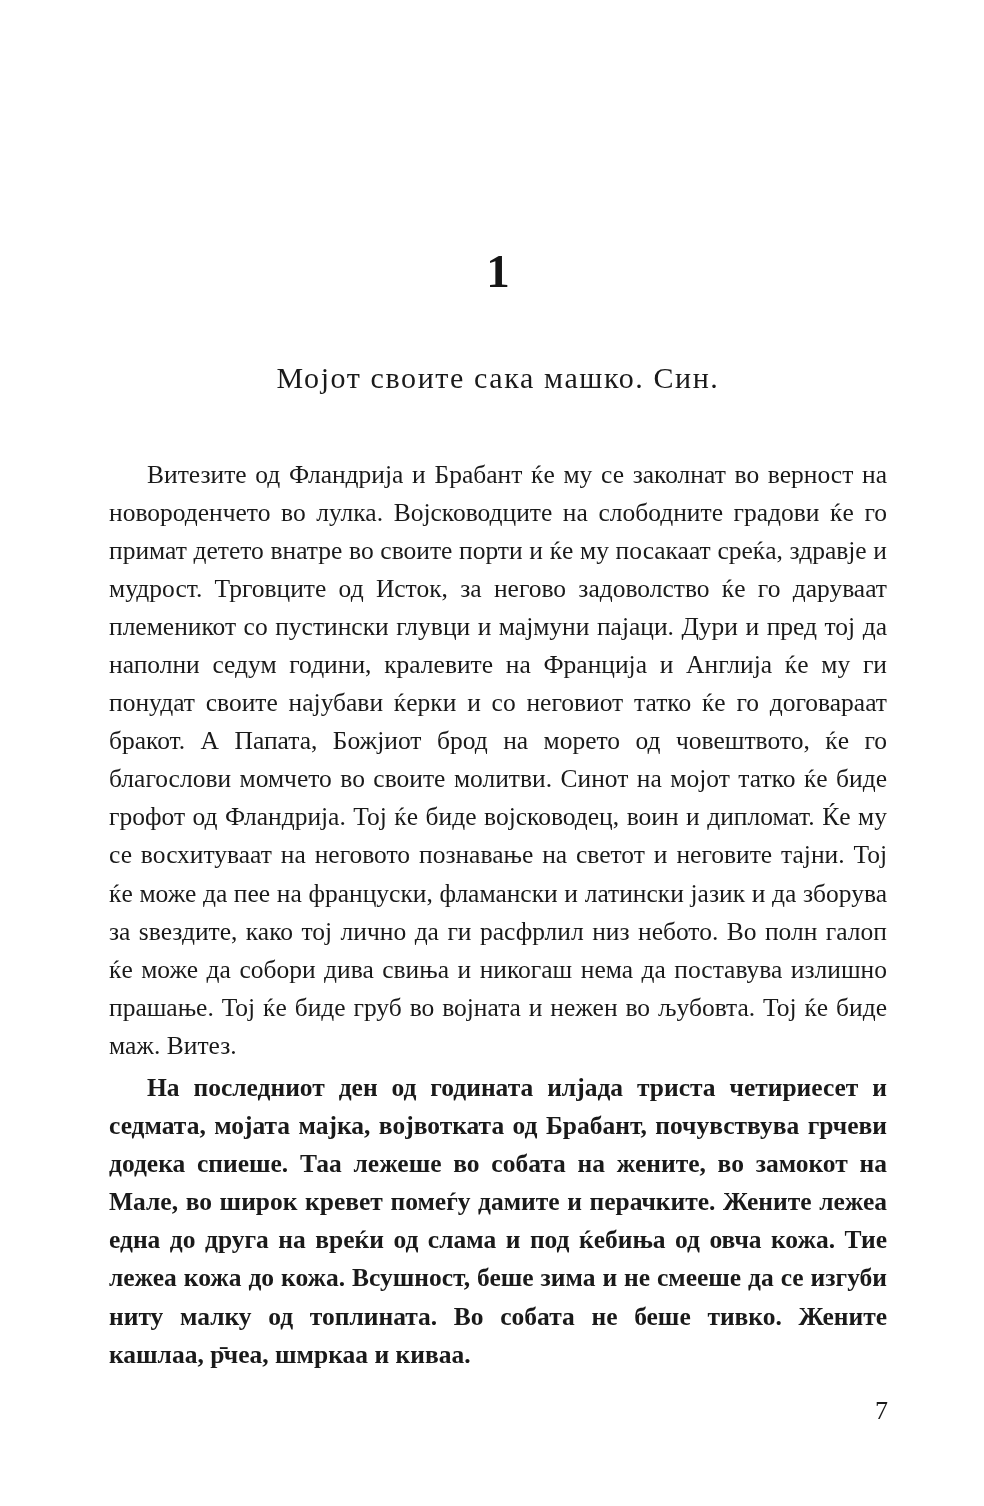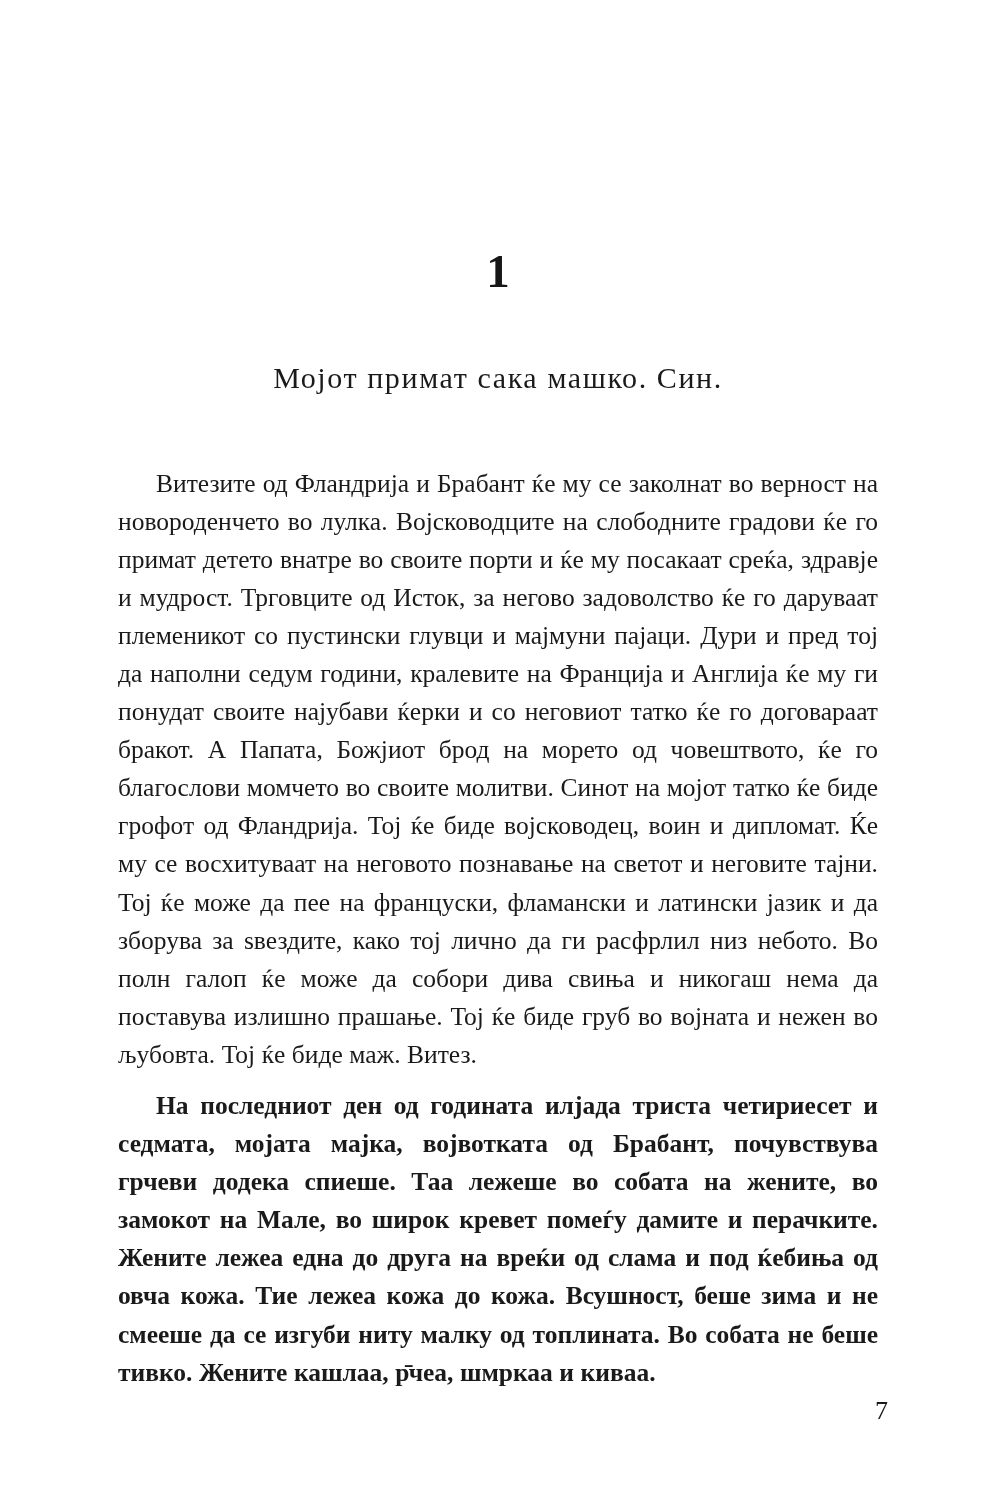--- a/index.html
+++ b/index.html
@@ -49,21 +49,21 @@
     line-height: 1.15;
     letter-spacing: 1.6px;
     color: #1a1a1a;
   }
 
   .body-block {
     padding-top: 56px;
   }
 
   p.para {
-    margin: 13px;
+    margin: 4px;
     font-size: 25.5px;
     line-height: 38.1px;
     text-align: justify;
     text-justify: inter-word;
     text-indent: 38px;
     color: #1a1a1a;
     hyphens: manual;
     word-spacing: 0.1px;
   }
 
@@ -84,21 +84,21 @@
 </style>
 </head>
 <body>
 
 <div class="page">
 
   <div class="content">
 
     <div class="chapter-number">1</div>
 
-    <div class="chapter-subtitle">Мојот примат сака машко. Син.</div>
+    <div class="chapter-subtitle">Мојот своите сака машко. Син.</div>
 
     <div class="body-block">
       <p class="para">Витезите од Фландрија и Брабант ќе му се заколнат во верност на новороденчето во лулка. Војсководците на слободните градови ќе го примат детето внатре во своите порти и ќе му посакаат среќа, здравје и мудрост. Трговците од Исток, за негово задоволство ќе го даруваат племеникот со пустински глувци и мајмуни пајаци. Дури и пред тој да наполни седум години, кралевите на Франција и Англија ќе му ги понудат своите најубави ќерки и со неговиот татко ќе го договараат бракот. А Папата, Божјиот брод на морето од човештвото, ќе го благослови момчето во своите молитви. Синот на мојот татко ќе биде грофот од Фландрија. Тој ќе биде војсководец, воин и дипломат. Ќе му се восхитуваат на неговото познавање на светот и неговите тајни. Тој ќе може да пее на француски, фламански и латински јазик и да зборува за ѕвездите, како тој лично да ги расфрлил низ небото. Во полн галоп ќе може да собори дива свиња и никогаш нема да поставува излишно прашање. Тој ќе биде груб во војната и нежен во љубовта. Тој ќе биде маж. Витез.</p>
       <p class="para">На последниот ден од годината илјада триста четириесет и седмата, мојата мајка, војвотката од Брабант, почувствува грчеви додека спиеше. Таа лежеше во собата на жените, во замокот на Мале, во широк кревет помеѓу дамите и перачките. Жените лежеа една до друга на вреќи од слама и под ќебиња од овча кожа. Тие лежеа кожа до кожа. Всушност, беше зима и не смееше да се изгуби ниту малку од топлината. Во собата не беше тивко. Жените кашлаа, р̄чеа, шмркаа и киваа.</p>
     </div>
 
   </div>
 
   <div class="folio">7</div>
 

